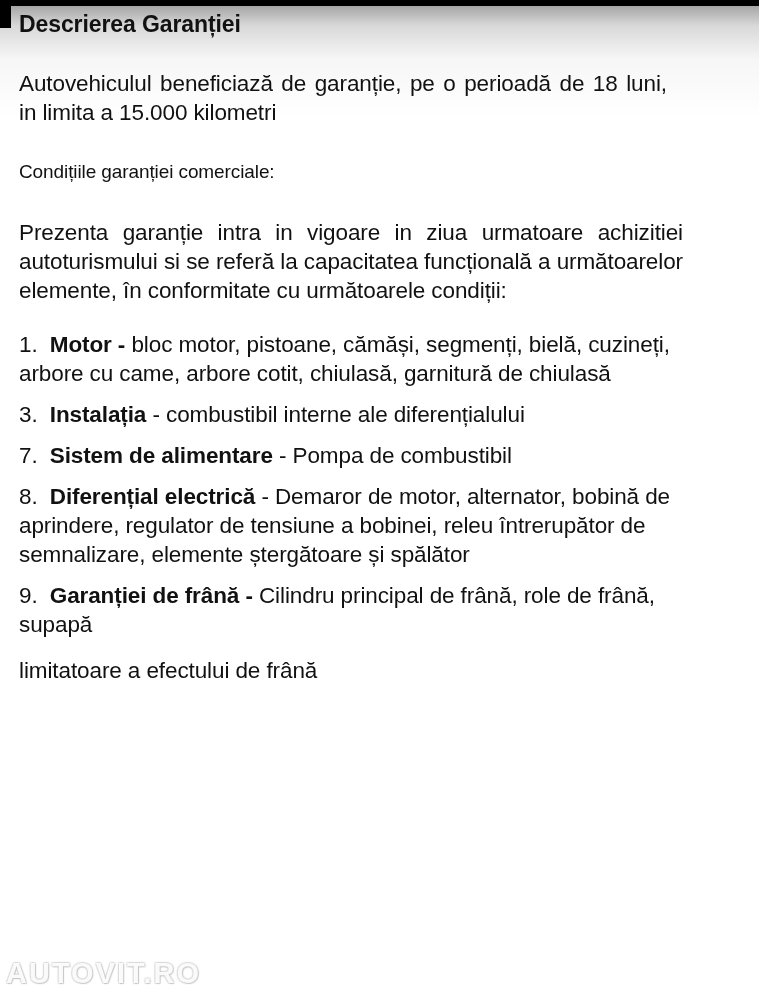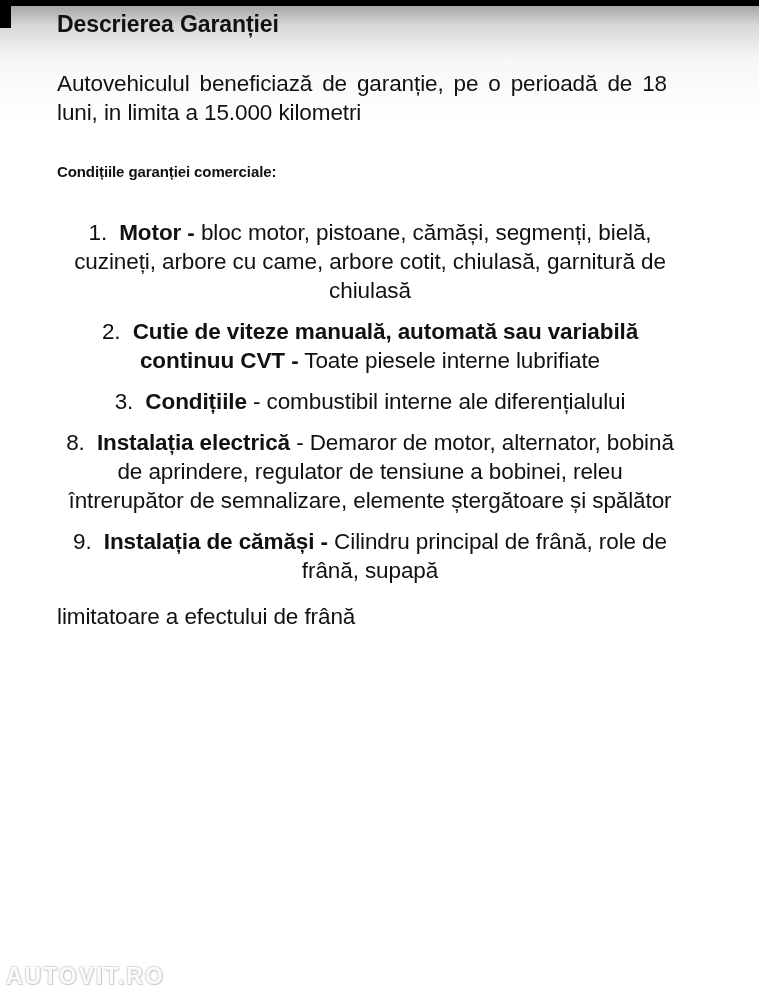--- a/index.html
+++ b/index.html
@@ -41,64 +41,63 @@
       rgba(125,125,125,0.80) 0%,
       rgba(170,170,170,0.45) 22%,
       rgba(215,215,215,0.22) 50%,
       rgba(255,255,255,0) 100%);
     pointer-events: none;
     z-index: 2;
   }
   .content {
     position: relative;
     z-index: 4;
-    padding: 10px 76px 0 57px;
+    padding: 10px 76px 0 19px;
     font-size: 22.5px;
     line-height: 29px;
     letter-spacing: -0.1px;
   }
   .doc-title {
     font-size: 23px;
     font-weight: bold;
     margin: 0 0 30px 0;
     line-height: 29px;
   }
   .par {
     margin: 0 16px 30px 0;
     text-align: justify;
   }
   .subheading {
-    font-size: 15px;
-    font-weight: bold;
+    font-size: 19px;
+    font-weight: normal;
     margin: 0 0 32px 0;
     line-height: 29px;
   }
   .par2 {
     margin: 0 0 25px 0;
     text-align: justify;
   }
   .item {
     margin: 0 0 12px 0;
-    text-align: center;
   }
   .item .num {
     margin-right: 6px;
   }
   .item .b {
     font-weight: bold;
   }
   .closing {
     margin: 17px 0 0 0;
   }
   .watermark {
     position: absolute;
     left: 6px;
     bottom: 10px;
     z-index: 1;
-    font-size: 23px;
+    font-size: 29px;
     font-weight: bold;
     letter-spacing: 2px;
     color: rgba(255,255,255,0.92);
     text-shadow:
       1px 1px 1px rgba(170,170,170,0.55),
       -1px -1px 1px rgba(200,200,200,0.45),
       1px -1px 1px rgba(190,190,190,0.4),
       -1px 1px 1px rgba(190,190,190,0.4);
     pointer-events: none;
   }
@@ -113,53 +112,54 @@
   <div class="top-shade"></div>
 
   <div class="content">
 
     <h1 class="doc-title">Descrierea Garanției</h1>
 
     <p class="par">Autovehiculul beneficiază de garanție, pe o perioadă de 18 luni, in limita a 15.000 kilometri</p>
 
     <h2 class="subheading">Condițiile garanției comerciale:</h2>
 
+    <p class="par2">Prezenta garanție intra in vigoare in ziua urmatoare achizitiei autoturismului si se referă la capacitatea funcțională a următoarelor elemente, în conformitate cu următoarele condiții:</p>
 
     <p class="item">
       <span class="num">1.</span>
       <span class="b">Motor -</span>
       <span class="r">bloc motor, pistoane, cămăși, segmenți, bielă, cuzineți, arbore cu came, arbore cotit, chiulasă, garnitură de chiulasă</span>
     </p>
 
-    <p class="item">
-      <span class="num">2.</span>
-      <span class="b">Cutie de viteze manuală, automată sau variabilă continuu CVT -</span>
-      <span class="r">Toate piesele interne lubrifiate</span>
-    </p>
 
     <p class="item">
       <span class="num">3.</span>
-      <span class="b">Condițiile</span>
+      <span class="b">Instalația</span>
       <span class="r">- combustibil interne ale diferențialului</span>
     </p>
 
 
 
 
 
+    <p class="item">
+      <span class="num">7.</span>
+      <span class="b">Sistem de alimentare</span>
+      <span class="r">- Pompa de combustibil</span>
+    </p>
 
     <p class="item">
       <span class="num">8.</span>
-      <span class="b">Instalația electrică</span>
+      <span class="b">Diferențial electrică</span>
       <span class="r">- Demaror de motor, alternator, bobină de aprindere, regulator de tensiune a bobinei, releu întrerupător de semnalizare, elemente ștergătoare și spălător</span>
     </p>
 
     <p class="item">
       <span class="num">9.</span>
-      <span class="b">Instalația de cămăși -</span>
+      <span class="b">Garanției de frână -</span>
       <span class="r">Cilindru principal de frână, role de frână, supapă</span>
     </p>
 
     <p class="closing">limitatoare a efectului de frână</p>
 
   </div>
 
   <div class="watermark">AUTOVIT.RO</div>
 
 </div>

